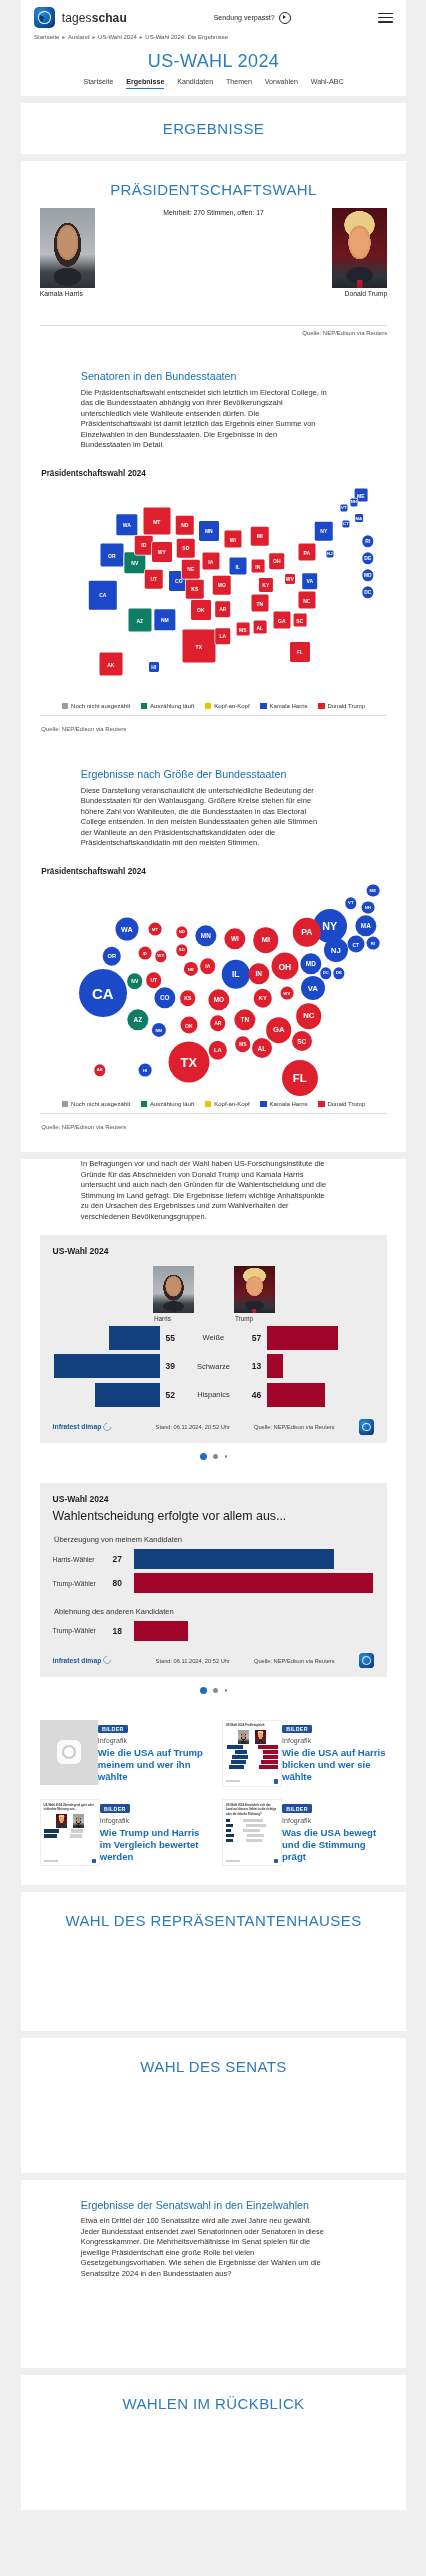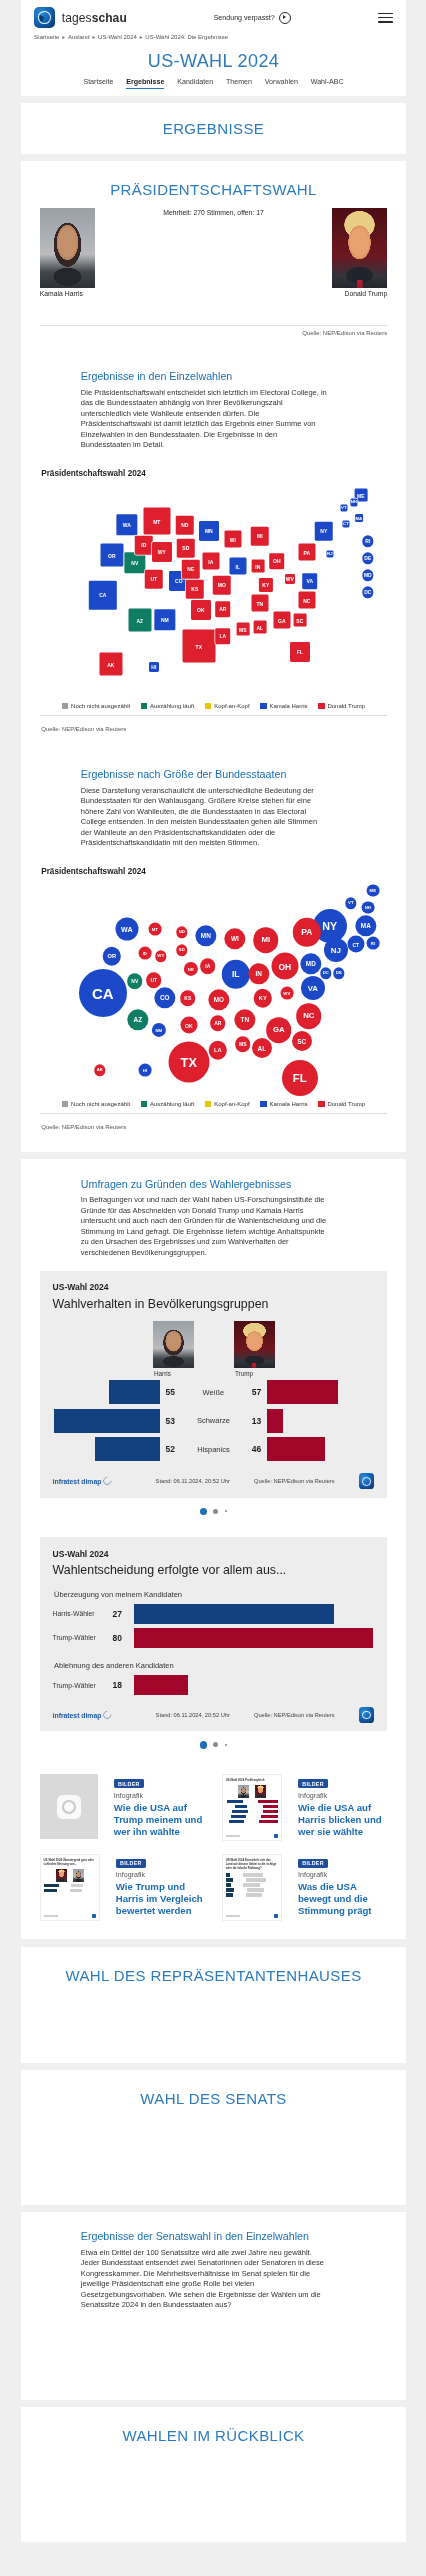--- a/index.html
+++ b/index.html
@@ -114,21 +114,21 @@
   .dot.d2{width:5px;height:5px;}
   .dot.d3{width:2.8px;height:2.8px;}
   .grp-label{font-size:7.5px;color:#333;margin:12.8px 0 4.3px 1.4px;}
   .dec-row{display:flex;align-items:center;height:21.3px;margin-top:2.8px;}
   .dec-lbl{width:60px;font-size:6.8px;color:#333;}
   .dec-num{width:21.3px;font-size:8.5px;font-weight:700;}
   .dec-bar{height:20px;}
 
   
   .teasers{display:grid;grid-template-columns:1fr 1fr;gap:12.8px 17px;margin:15.6px 0 2.8px 0;padding-bottom:18.5px;}
-  .teaser{display:flex;gap:16px;cursor:pointer;}
+  .teaser{display:flex;gap:0;cursor:pointer;}
   .thumb{width:58px;height:65px;flex:0 0 auto;background:#fff;border:0.7px solid #eee;
     font-size:2.8px;color:#555;overflow:hidden;position:relative;}
   .thumb.placeholder{background:#d9d9d9;border:none;display:flex;align-items:center;justify-content:center;}
   .ph-globe{width:24px;height:24px;border-radius:5.7px;background:rgba(255,255,255,.85);position:relative;}
   .ph-globe:after{content:"";position:absolute;left:5px;top:5px;width:14.2px;height:14.2px;border-radius:50%;
     border:2.1px solid #c9c9c9;box-sizing:border-box;}
   .t-body{padding-top:1.4px;}
   .badge{display:inline-block;background:#1f4e9c;color:#fff;font-size:5.3px;font-weight:700;
     padding:1.4px 4.3px;border-radius:1.4px;letter-spacing:0.3px;}
   .t-kicker{font-size:7.1px;color:#555;margin-top:3.6px;}
@@ -136,21 +136,21 @@
   .th-head{padding:2.8px 2.8px 1.4px 2.8px;font-weight:700;line-height:1.5;color:#333;}
   .th-faces{display:flex;justify-content:center;gap:5.7px;margin:1.4px 0;}
   .th-face{width:11.4px;height:13.5px;}
   .th-row{display:flex;align-items:center;gap:1.4px;padding:0 2.8px;margin-top:1.4px;}
   .th-bar{height:3.6px;}
   .th-foot{position:absolute;bottom:2.1px;left:2.8px;right:2.8px;display:flex;justify-content:space-between;align-items:center;}
   .th-foot .sq{width:4.3px;height:4.3px;background:#1f5fa8;border-radius:0.7px;}
   .th-foot .ln{height:2.1px;width:14.2px;background:#cfcfcf;}
 
   
-  .sec-house{height:116px;} .sec-senate{height:135px;}
+  .sec-house{height:139px;} .sec-senate{height:135px;}
   .sec-senate-states{height:188px;} .sec-review{height:135px;}
 </style>
 </head>
 <body>
 
 <div class="col">
 <div class="card">
   <div class="hdr-row">
     <div class="ts-logo"></div>
     <div class="ts-word"><span>tages</span><b>schau</b></div>
@@ -188,21 +188,21 @@
     <div class="photo ph-harris"></div>
     <div class="photo ph-trump right"></div>
     <div class="cand-name">Kamala Harris</div>
     <div class="cand-name right">Donald Trump</div>
   </div>
   <div class="divider" style="margin-top:10px;"></div>
   <div class="module-foot">
         <span class="src">Quelle: NEP/Edison via Reuters</span>
       </div>
 
-  <div class="h-sub">Ergebnisse in den Einzelwahlen</div>
+  <div class="h-sub">Senatoren in den Bundesstaaten</div>
   <p class="para">Die Präsidentschaftswahl entscheidet sich letztlich im Electoral College, in das die Bundesstaaten abhängig von ihrer Bevölkerungszahl unterschiedlich viele Wahlleute entsenden dürfen. Die Präsidentschaftswahl ist damit letztlich das Ergebnis einer Summe von Einzelwahlen in den Bundesstaaten. Die Ergebnisse in den Bundesstaaten im Detail.</p>
   <div class="chart-label">Präsidentschaftswahl 2024</div>
   <div class="mapbox" id="map1">
         <div class="tile sq" title="WA · 12 Wahlleute" style="left: 87px; top: 44px; width: 21.3px; height: 21.3px; background: rgb(27, 73, 200); font-size: 5px;">WA</div>
         <div class="tile sq" title="OR · 8 Wahlleute" style="left: 72px; top: 74px; width: 23px; height: 23px; background: rgb(27, 73, 200); font-size: 5px;">OR</div>
         <div class="tile sq" title="CA · 54 Wahlleute" style="left: 63px; top: 114px; width: 28.4px; height: 28.4px; background: rgb(27, 73, 200); font-size: 5px;">CA</div>
         <div class="tile sq" title="NV · 6 Wahlleute" style="left: 95px; top: 82px; width: 21.3px; height: 21.3px; background: rgb(14, 125, 99); font-size: 5px;">NV</div>
         <div class="tile sq" title="ID · 4 Wahlleute" style="left: 104px; top: 64px; width: 18.5px; height: 18.5px; background: rgb(221, 31, 46); font-size: 5px;">ID</div>
         <div class="tile sq" title="MT · 4 Wahlleute" style="left: 117px; top: 40px; width: 27px; height: 27px; background: rgb(221, 31, 46); font-size: 5px;">MT</div>
         <div class="tile sq" title="WY · 3 Wahlleute" style="left: 122px; top: 71px; width: 20px; height: 20px; background: rgb(221, 31, 46); font-size: 5px;">WY</div>
@@ -350,26 +350,24 @@
         </div>
         <div class="leg-item">
           <span class="leg-sw" style="background: rgb(221, 31, 46);"></span>
           <span>Donald Trump</span>
         </div>
       </div>
   <div class="map-src"><span class="src">Quelle: NEP/Edison via Reuters</span></div>
 </div>
 
 <div class="card pad">
-  <div class="h-sub" style="margin-top:0;padding-top:18.5px;">Umfragen zu Gründen des Wahlergebnisses</div>
   <p class="para">In Befragungen vor und nach der Wahl haben US-Forschungsinstitute die Gründe für das Abschneiden von Donald Trump und Kamala Harris untersucht und auch nach den Gründen für die Wahlentscheidung und die Stimmung im Land gefragt. Die Ergebnisse liefern wichtige Anhaltspunkte zu den Ursachen des Ergebnisses und zum Wahlverhalten der verschiedenen Bevölkerungsgruppen.</p>
 
   <div class="info-card">
     <div class="kicker">US-Wahl 2024</div>
-    <div class="info-title">Wahlverhalten in Bevölkerungsgruppen</div>
     <div class="demo-photos">
       <div class="demo-photo-wrap">
             <div class="photo small ph-harris"></div>
         <div class="nm">Harris</div>
           </div>
       <div class="demo-photo-wrap">
             <div class="photo small ph-trump"></div>
         <div class="nm">Trump</div>
           </div>
     </div>
@@ -382,21 +380,21 @@
             <div class="d-cat">Weiße</div>
             <div class="d-num">57</div>
             <div class="d-barR">
               <div class="d-bar" style="width: 71px; background: rgb(162, 5, 42);"></div>
             </div>
           </div>
           <div class="demo-row">
             <div class="d-barL">
               <div class="d-bar" style="width: 106px; background: rgb(18, 64, 126);"></div>
             </div>
-            <div class="d-num">53</div>
+            <div class="d-num">39</div>
             <div class="d-cat">Schwarze</div>
             <div class="d-num">13</div>
             <div class="d-barR">
               <div class="d-bar" style="width: 16.3px; background: rgb(162, 5, 42);"></div>
             </div>
           </div>
           <div class="demo-row">
             <div class="d-barL">
               <div class="d-bar" style="width: 65px; background: rgb(18, 64, 126);"></div>
             </div>

